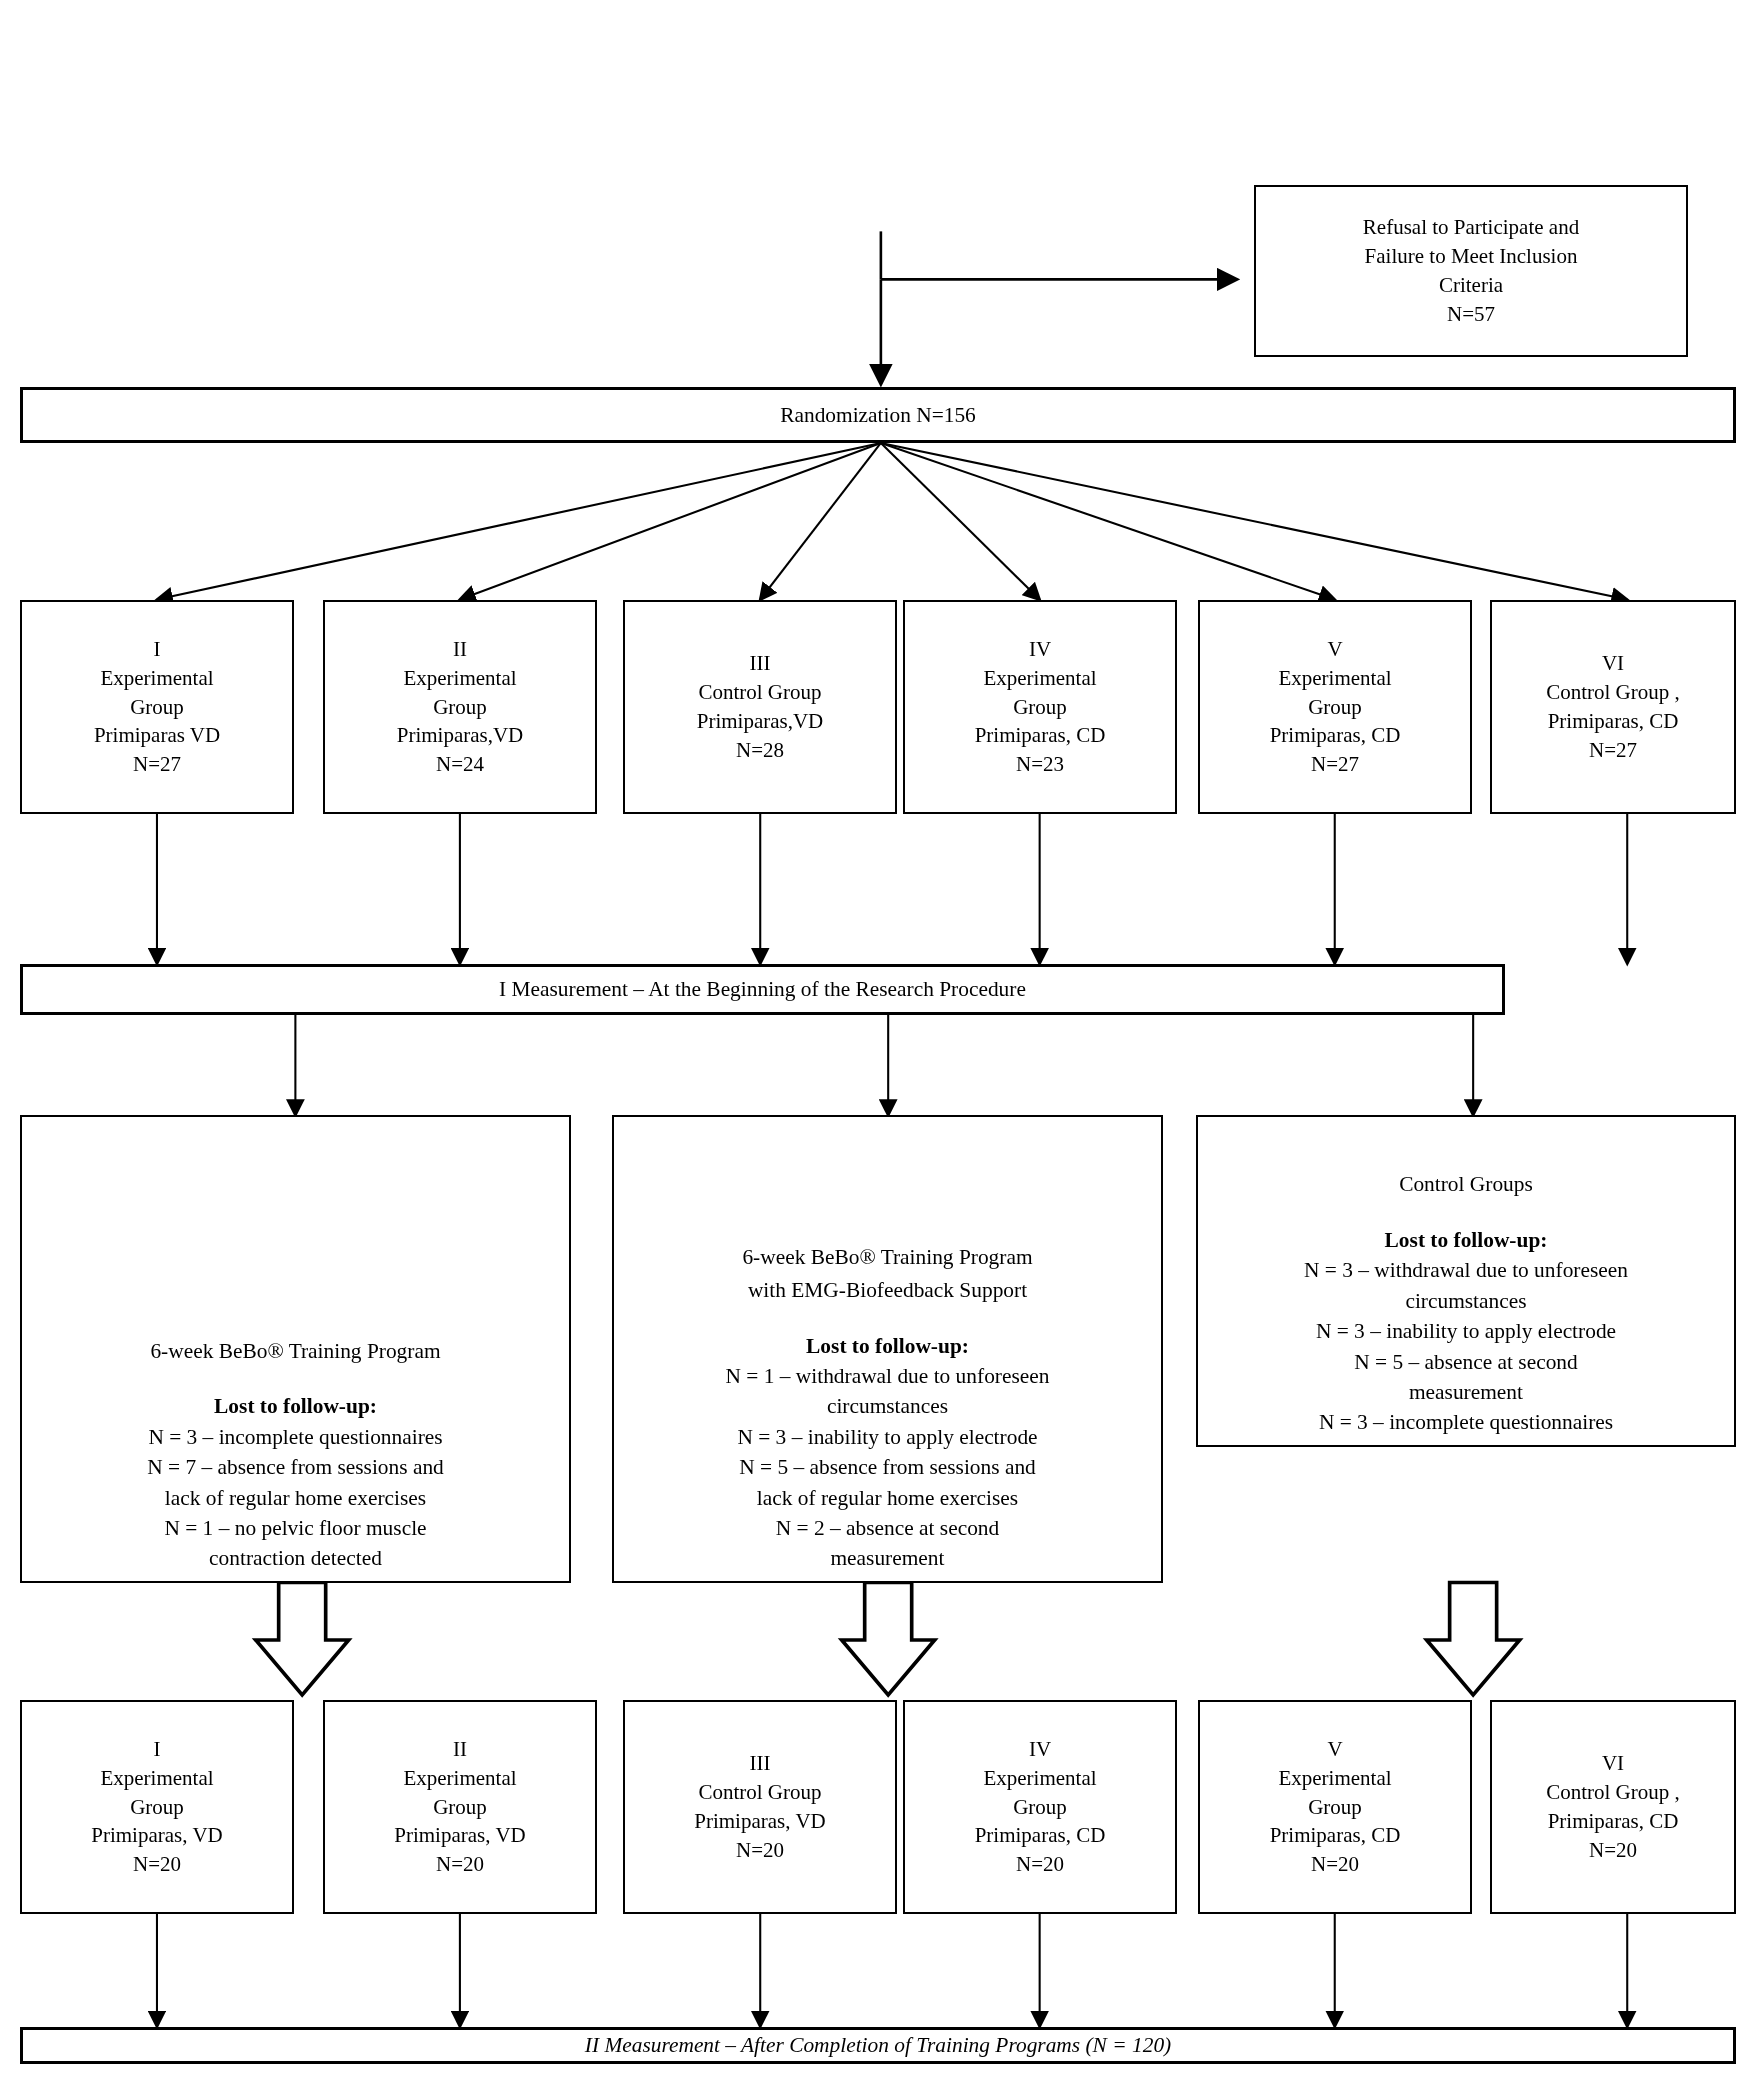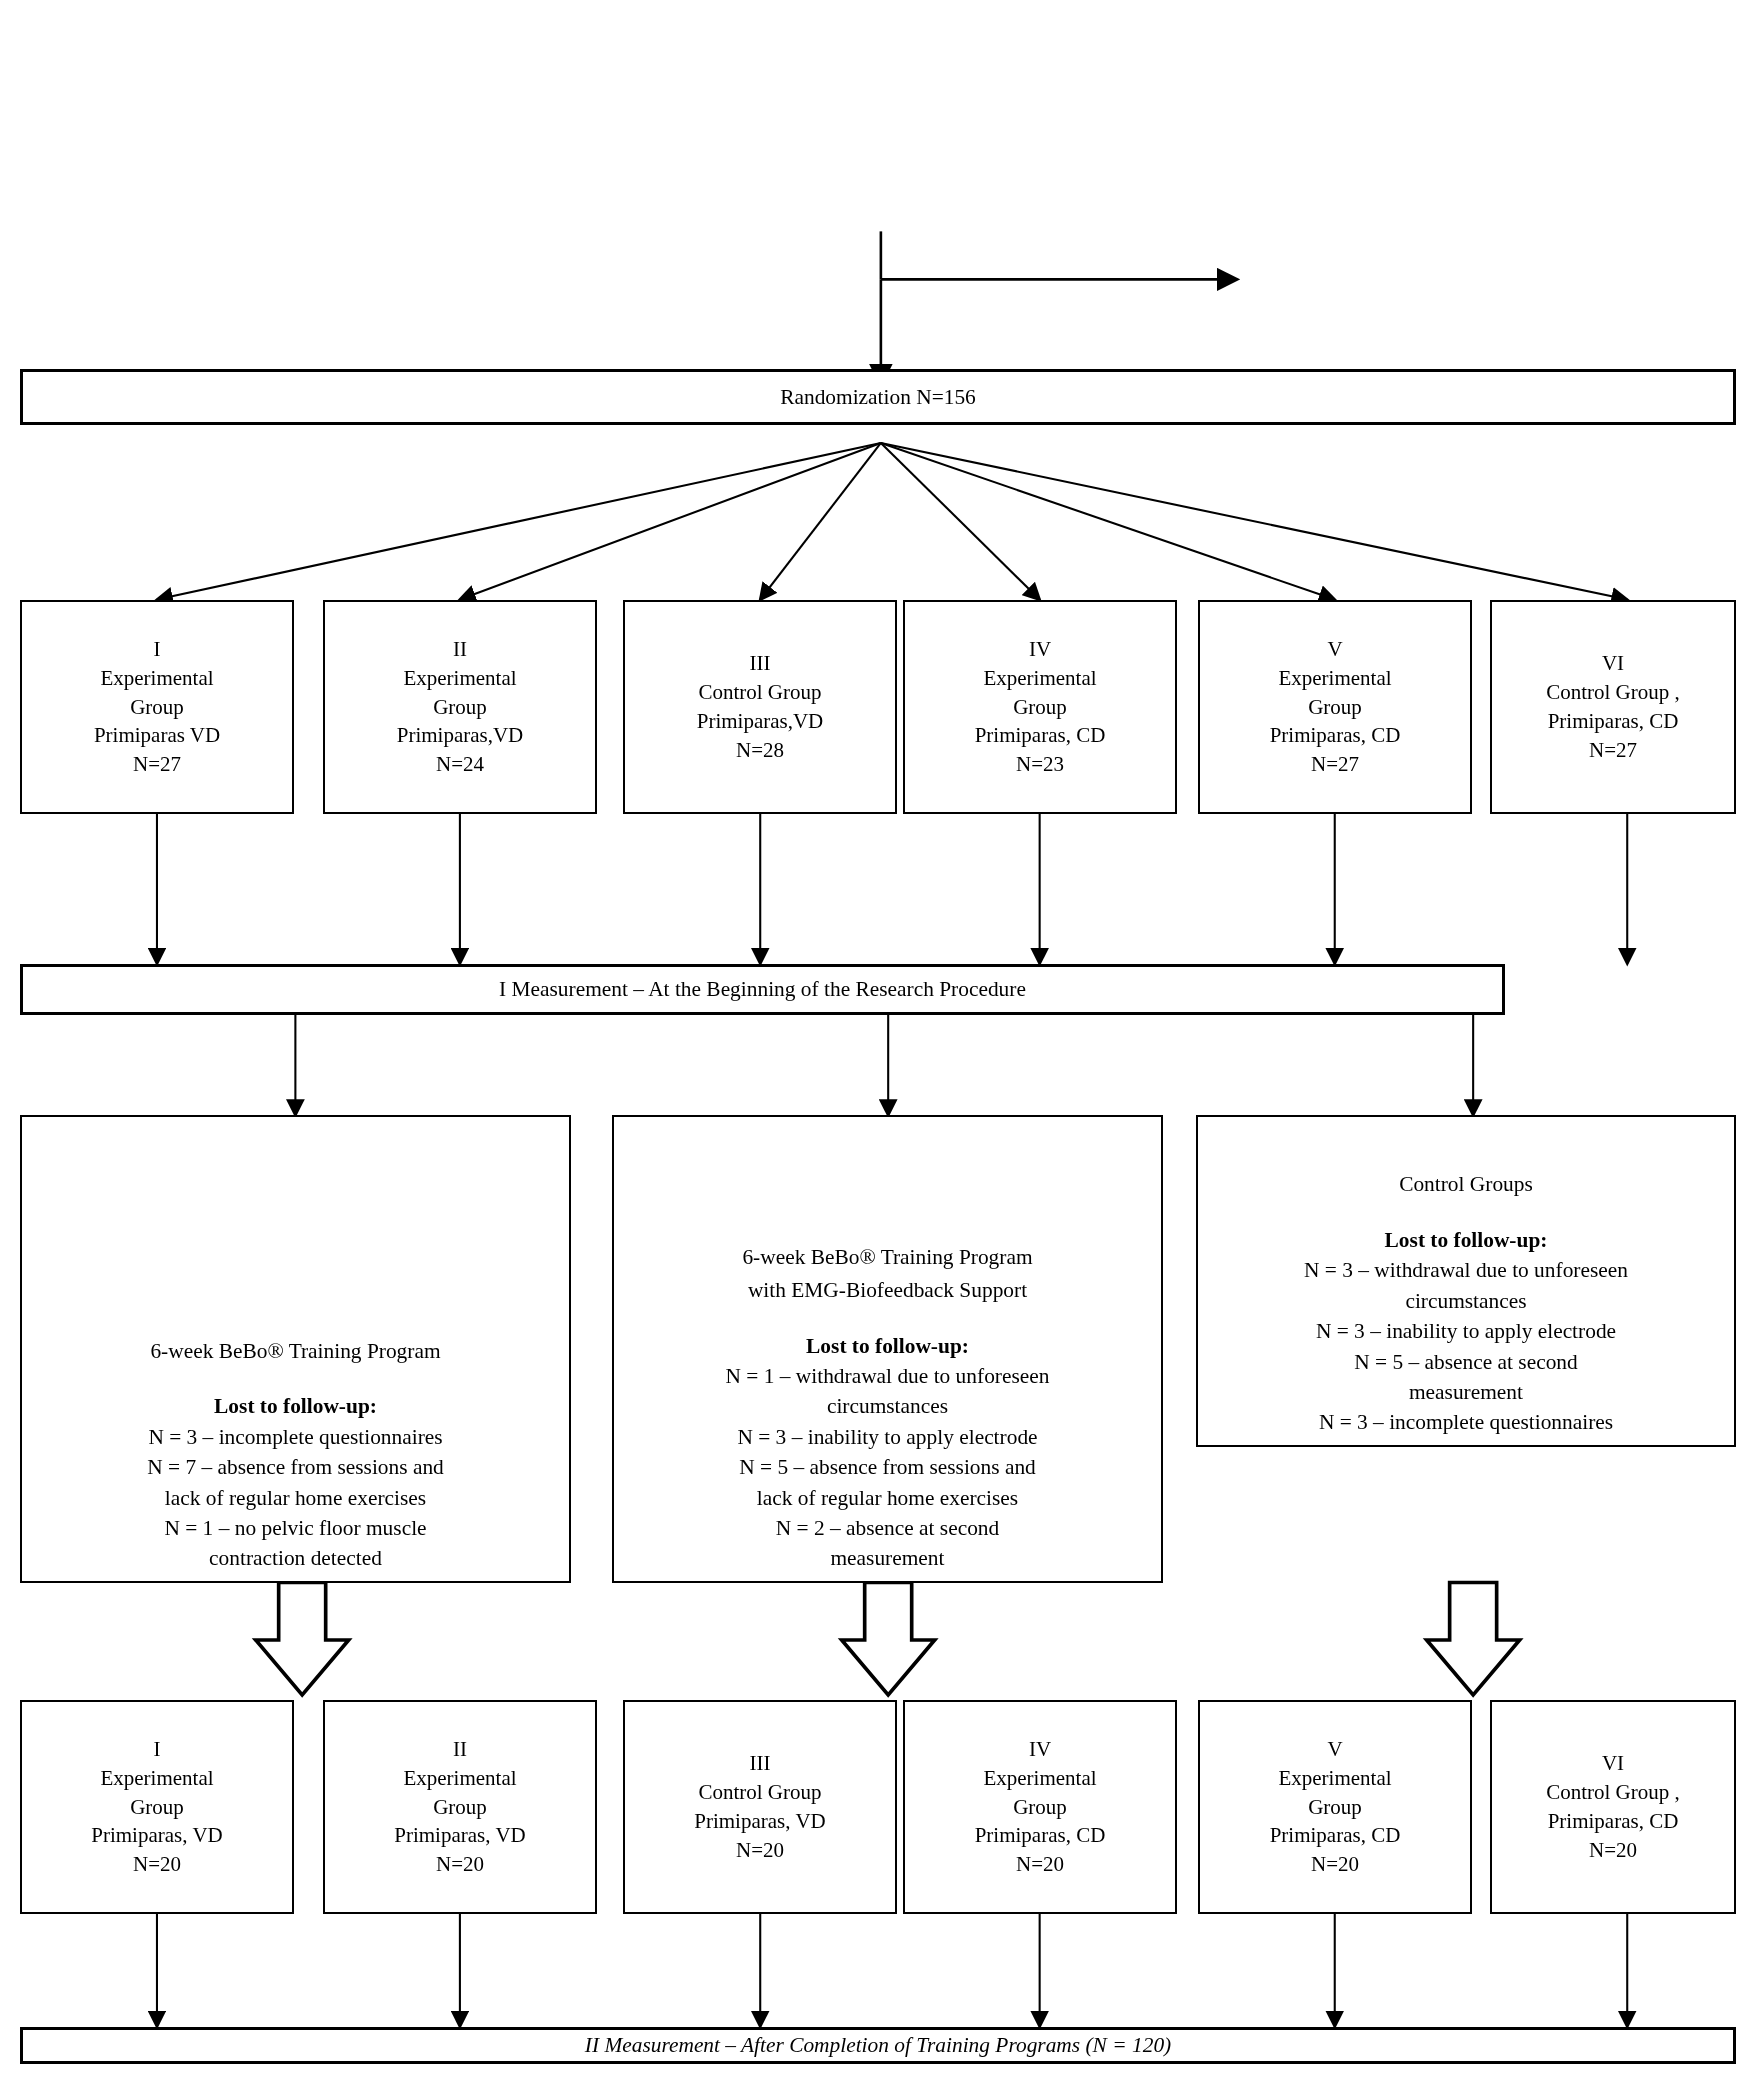--- a/index.html
+++ b/index.html
@@ -98,22 +98,28 @@
 
     <path d="M300,3663 L300,3880" stroke="#000" stroke-width="4" fill="none" marker-end="url(#ah)"></path>
     <path d="M880,3663 L880,3880" stroke="#000" stroke-width="4" fill="none" marker-end="url(#ah)"></path>
     <path d="M1455,3663 L1455,3880" stroke="#000" stroke-width="4" fill="none" marker-end="url(#ah)"></path>
     <path d="M1990,3663 L1990,3880" stroke="#000" stroke-width="4" fill="none" marker-end="url(#ah)"></path>
     <path d="M2555,3663 L2555,3880" stroke="#000" stroke-width="4" fill="none" marker-end="url(#ah)"></path>
     <path d="M3115,3663 L3115,3880" stroke="#000" stroke-width="4" fill="none" marker-end="url(#ah)"></path>
   </svg>
 
 
-
-  <div class="bar" style="left:20px;top:369px;width:1716px;height:56px;">
+  <div class="box" style="left:1254px;top:185px;width:434px;height:172px;">
+    <span class="ln">Refusal to Participate and</span>
+    <span class="ln">Failure to Meet Inclusion</span>
+    <span class="ln">Criteria</span>
+    <span class="ln">N=57</span>
+  </div>
+
+  <div class="bar" style="left:20px;top:387px;width:1716px;height:56px;">
     <span>Randomization N=156</span>
   </div>
 
   <div class="box" style="left:20px;top:600px;width:274px;height:214px;">
     <span class="ln">I</span>
     <span class="ln">Experimental</span>
     <span class="ln">Group</span>
     <span class="ln">Primiparas VD</span>
     <span class="ln">N=27</span>
   </div>

